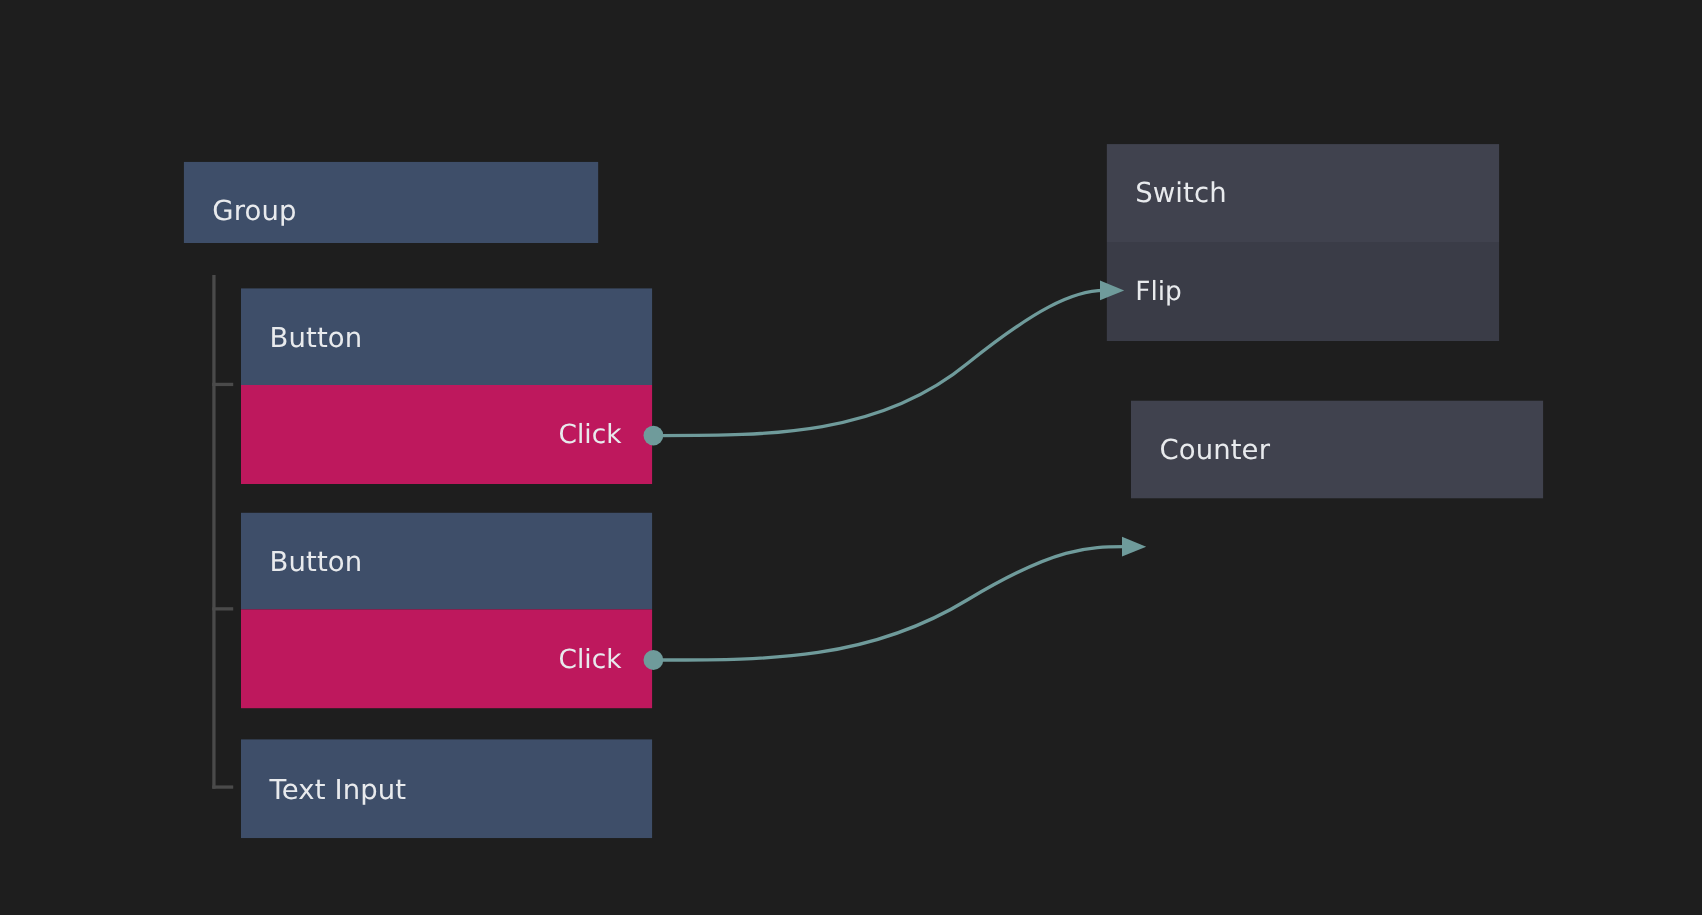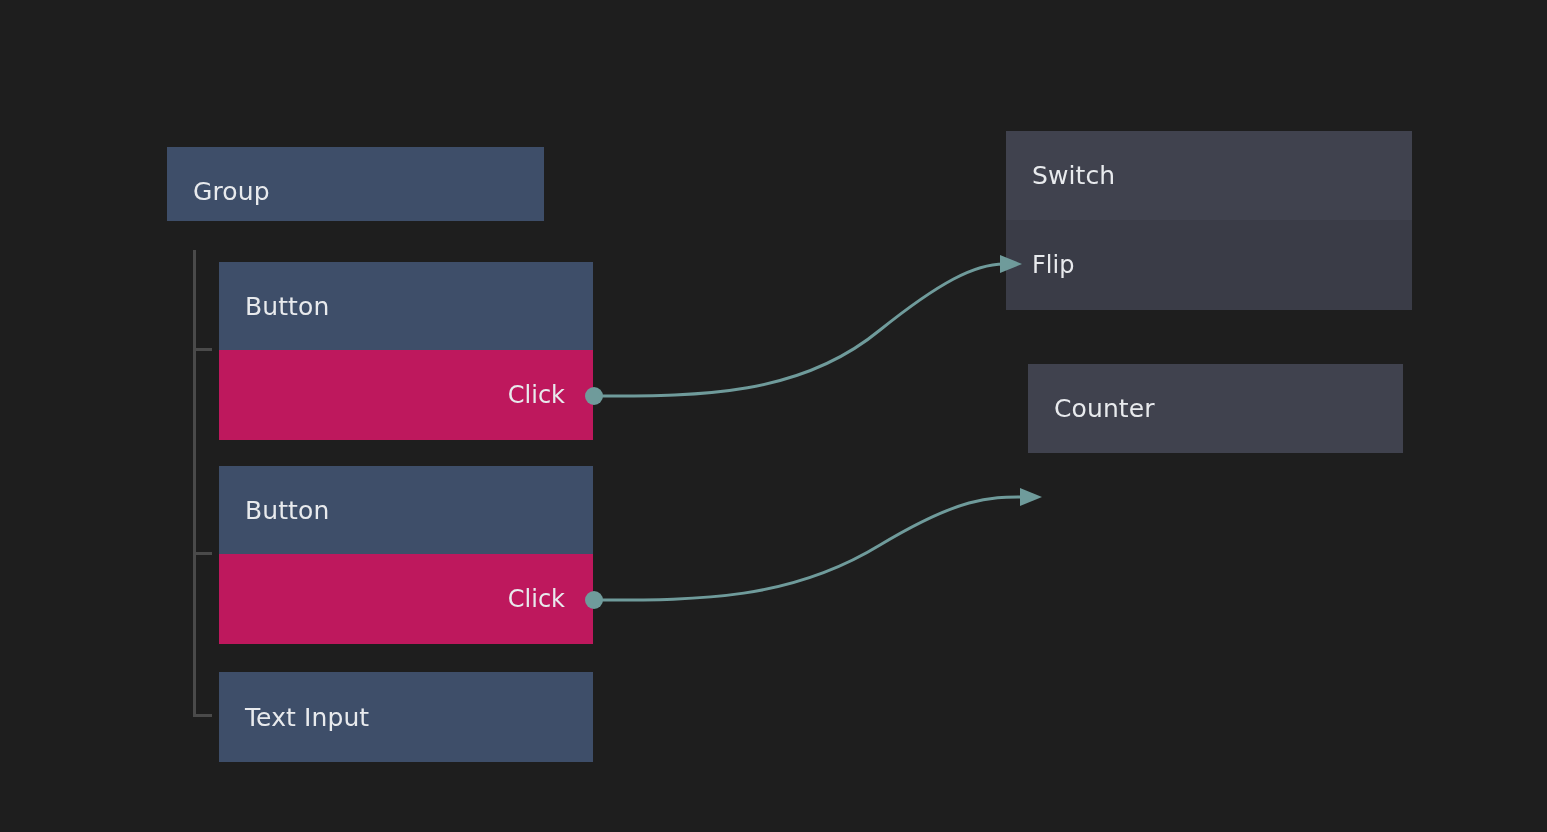--- a/index.html
+++ b/index.html
@@ -129,21 +129,21 @@
     </div>
   </div>
   <div class="port-dot" id="port-button2" style="left: 585px; top: 591px; background: rgb(111, 155, 155);"></div>
 
   <div class="node widget flat" id="node-textinput" style="left: 219px; top: 672px; width: 374px; height: 90px; text-align: center;">
     <div class="node-header" id="node-textinput-header" style="height: 90px;">
       <span class="node-title">Text Input</span>
     </div>
   </div>
 
-  <div class="node logic" id="node-switch" style="left: 1006px; top: 131px; width: 406px; height: 179px;">
+  <div class="node logic" id="node-switch" style="left: 1006px; top: 131px; width: 357px; height: 179px;">
     <div class="node-header" id="node-switch-header" style="height: 89px;">
       <span class="node-title">Switch</span>
     </div>
     <div class="node-body body-left" id="node-switch-body" style="height: 90px;">
       <span class="port-label">Flip</span>
     </div>
   </div>
 
   <div class="node logic" id="node-counter" style="left: 1028px; top: 364px; width: 375px; height: 179px;">
     <div class="node-header" id="node-counter-header" style="height: 89px; align-items: center;">

